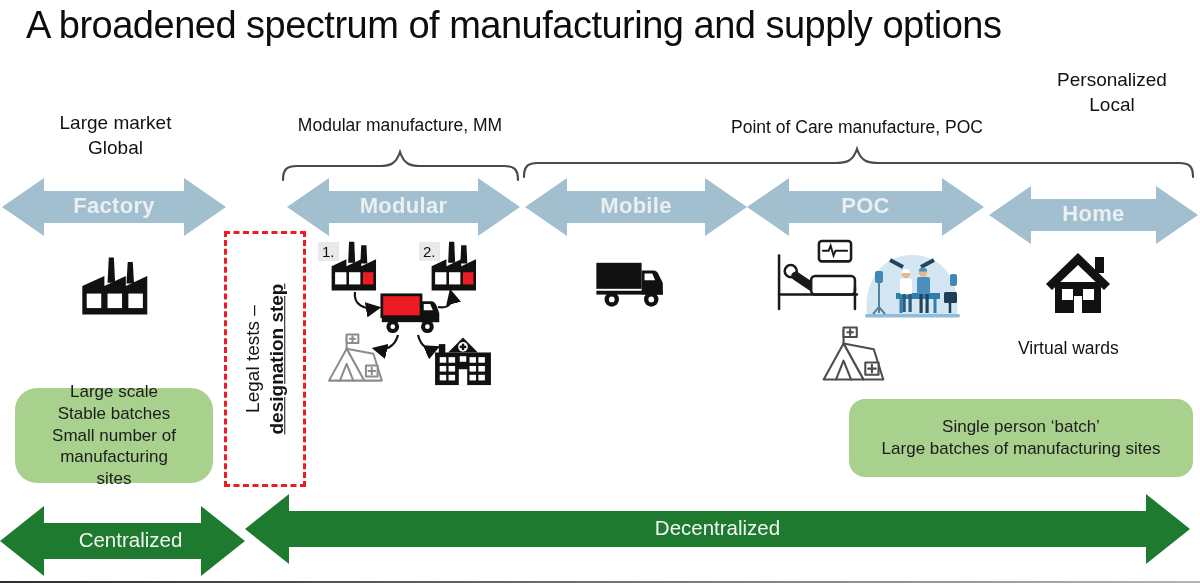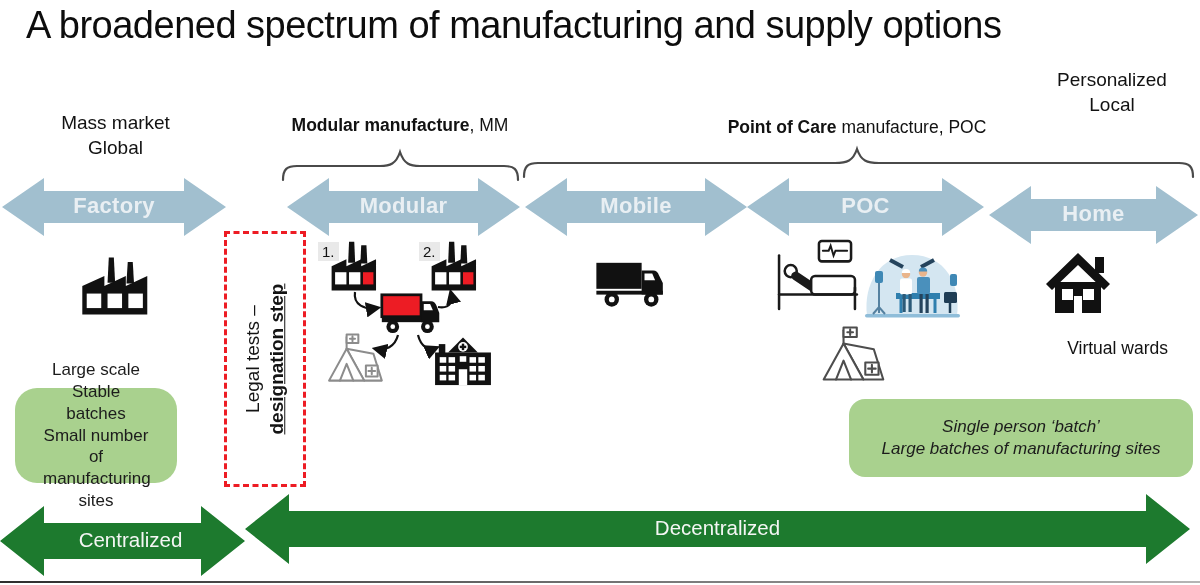--- a/index.html
+++ b/index.html
@@ -4,52 +4,52 @@
 <style>
   html,body{margin:0;padding:0;background:#fff;}
   #stage{
     position:relative;width:1200px;height:585px;background:#fff;overflow:hidden;
     font-family:"Liberation Sans","DejaVu Sans",sans-serif;color:#111;
   }
   .abs{position:absolute;}
   .page-title{left:26px;top:4px;font-size:38px;letter-spacing:-0.5px;color:#0d0d0d;white-space:nowrap;}
   .side-label{font-size:19px;line-height:1.32;text-align:center;color:#121212;}
   .group-label{font-size:17.5px;text-align:center;white-space:nowrap;color:#121212;}
-  .group-label .b{font-weight:bold;}
+  .group-label .b{font-weight:normal;}
   .spec-arrow{
     height:58px;background:#a1bfcf;display:flex;align-items:center;justify-content:center;
     clip-path:polygon(0 50%,42px 0,42px 13px,calc(100% - 42px) 13px,calc(100% - 42px) 0,100% 50%,
                       calc(100% - 42px) 100%,calc(100% - 42px) 45px,42px 45px,42px 100%);
   }
   .spec-arrow .lbl{color:#e9eff3;font-weight:bold;font-size:22px;margin-top:-2px;letter-spacing:0.3px;}
   .green-arrow{
     height:70px;background:#1d7a2e;display:flex;align-items:center;justify-content:center;
     clip-path:polygon(0 50%,44px 0,44px 17px,calc(100% - 44px) 17px,calc(100% - 44px) 0,100% 50%,
                       calc(100% - 44px) 100%,calc(100% - 44px) 53px,44px 53px,44px 100%);
   }
   .green-arrow .lbl{color:#f4f6f4;font-size:20.5px;margin-top:-2px;}
   .legal-box{left:224px;top:231px;width:82px;height:256px;border:3px dashed #ed1c24;box-sizing:border-box;}
   .legal-rotated{position:absolute;left:50%;top:50%;transform:translate(-50%,-50%) rotate(-90deg);
     text-align:center;white-space:nowrap;font-size:19px;line-height:1.25;color:#141414;}
   .legal-line2{font-weight:bold;text-decoration:underline;}
   .info-box{background:#a9d18e;border-radius:18px;display:flex;flex-direction:column;justify-content:center;
     text-align:center;font-size:17px;line-height:1.28;color:#1c1c1c;box-sizing:border-box;}
   .chip{background:#e9e9e9;color:#111;font-size:15px;line-height:19px;padding:0 4px;}
-  .caption{font-size:17.5px;text-align:right;color:#121212;}
+  .caption{font-size:17.5px;text-align:left;color:#121212;}
   .bottom-line{left:0;top:581px;width:1200px;height:2px;background:linear-gradient(to right,#2e2e2e,#b5b5b5);}
 </style>
 </head>
 <body>
 
 <div id="stage">
 
   <div class="abs page-title">A broadened spectrum of manufacturing and supply options</div>
 
   <div class="abs side-label" style="left:33px;top:110px;width:165px;">
-    <div>Mass market</div>
+    <div>Large market</div>
     <div>Global</div>
   </div>
   <div class="abs side-label" style="left:1032px;top:67px;width:160px;">
     <div>Personalized</div>
     <div>Local</div>
   </div>
 
   <div class="abs group-label" style="left:250px;top:115px;width:300px;">
     <span class="b">Modular manufacture</span><span>, MM</span>
   </div>
@@ -238,26 +238,26 @@
   <svg class="abs" style="left:1043px;top:248px;" width="70" height="66" viewBox="0 0 70 66">
     <rect x="52" y="9" width="9" height="16" fill="#111"></rect>
     <polygon points="3,36 35,5 67,36 61,42 35,17 9,42" fill="#111"></polygon>
     <rect x="12" y="34" width="46" height="31" fill="#111"></rect>
     <rect x="19" y="41" width="11" height="11" fill="#fff"></rect>
     <rect x="40" y="41" width="11" height="11" fill="#fff"></rect>
     <rect x="31" y="48" width="8" height="17" fill="#fff"></rect>
   </svg>
   <div class="abs caption" style="left:1018px;top:338px;width:150px;">Virtual wards</div>
 
-  <div class="abs info-box" style="left:15px;top:388px;width:162px;height:95px;padding:6px 28px;border-radius:22px;">
+  <div class="abs info-box" style="left:15px;top:388px;width:198px;height:95px;padding:6px 28px;border-radius:22px;">
     <div>Large scale</div>
     <div>Stable batches</div>
     <div>Small number of manufacturing sites</div>
   </div>
-  <div class="abs info-box" style="left:849px;top:399px;width:344px;height:78px;padding:4px 20px;border-radius:16px;font-style:italic;">
+  <div class="abs info-box" style="left:849px;top:399px;width:344px;height:78px;padding:4px 20px;border-radius:16px;">
     <div>Single person ‘batch’</div>
     <div>Large batches of manufacturing sites</div>
   </div>
 
   <div class="abs green-arrow" style="left:0px;top:506px;width:229px;padding-left:16px;">
     <span class="lbl">Centralized</span>
   </div>
   <div class="abs green-arrow" style="left:245px;top:494px;width:945px;">
     <span class="lbl">Decentralized</span>
   </div>

